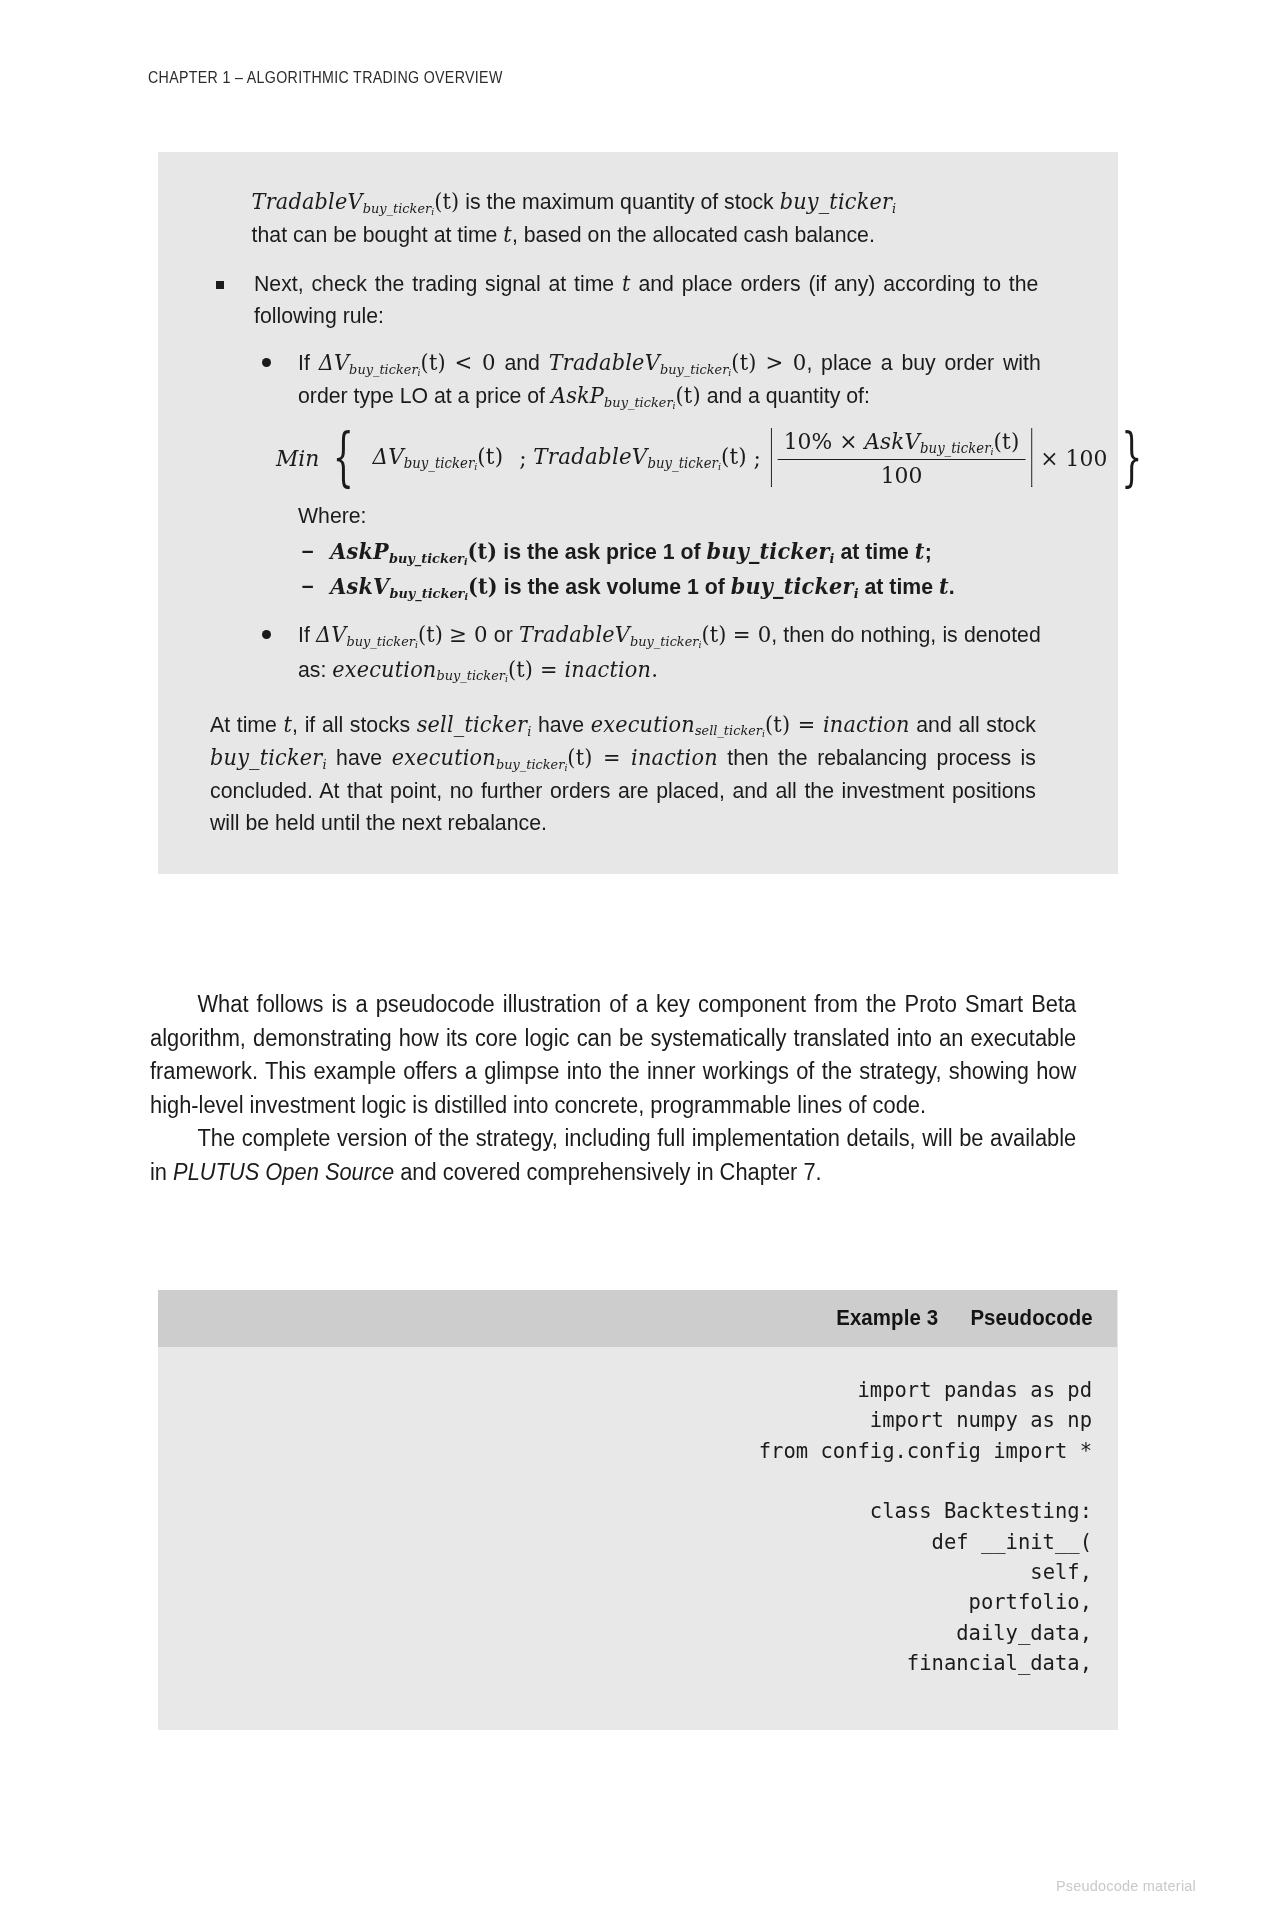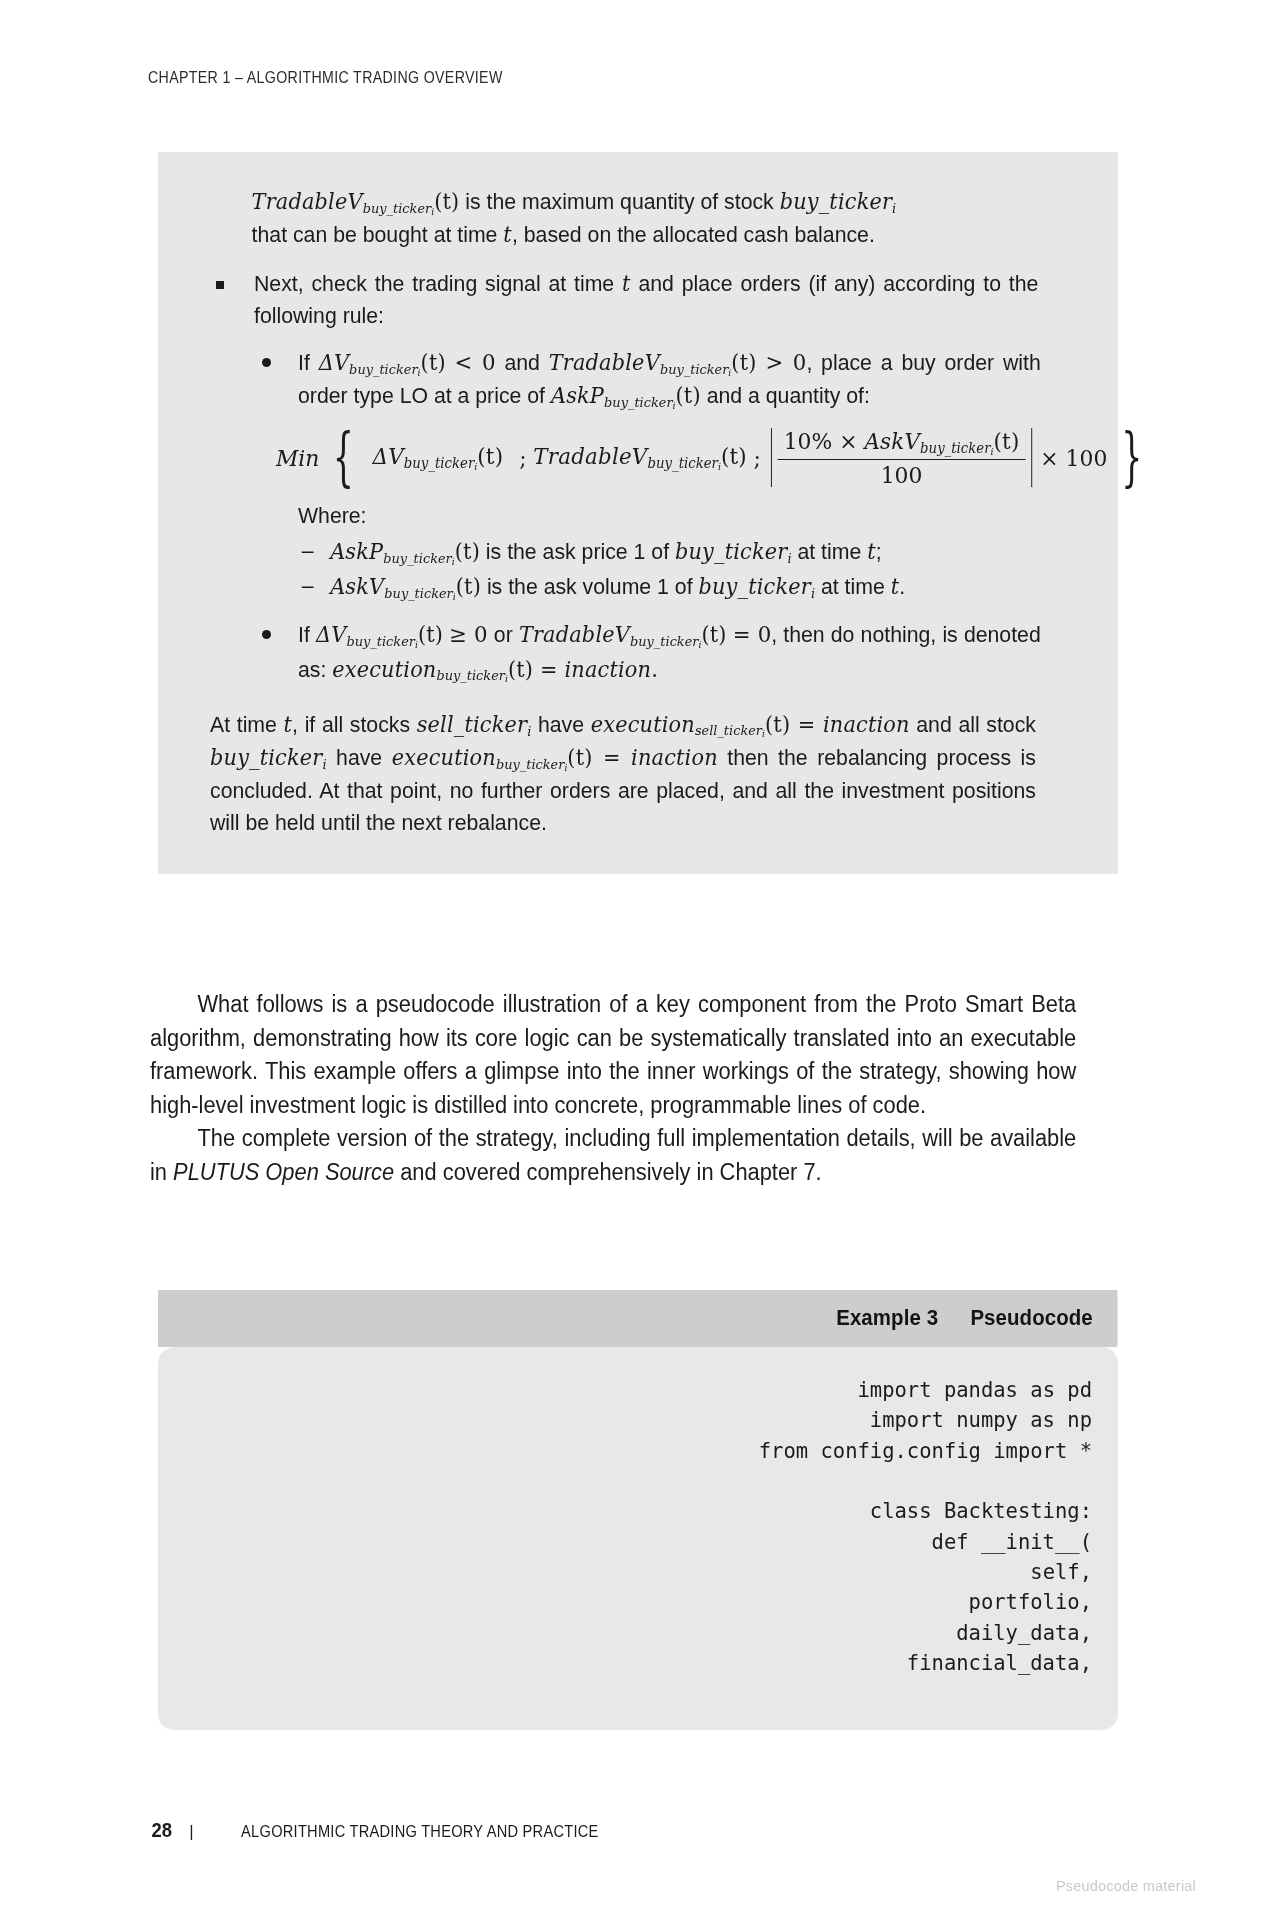--- a/index.html
+++ b/index.html
@@ -118,20 +118,21 @@
     width: 9px;
     height: 9px;
     border-radius: 50%;
     background: #1b1b1b;
   }
 
   ul.lvl3 {
     list-style: none;
     margin: 4px 0 0 0;
     padding: 0;
+    font-weight: bold;
   }
   ul.lvl3 > li {
     position: relative;
     padding-left: 34px;
     margin-bottom: 2px;
   }
   ul.lvl3 > li::before {
     content: "\2013";
     position: absolute;
     left: 4px;
@@ -248,21 +249,20 @@
   .example-head .label { margin-right: 34px; }
   .code {
     background: #e8e8e8;
     padding: 28px 26px 52px 26px;
     margin: 0;
     font-family: "DejaVu Sans Mono", "Liberation Mono", monospace;
     font-size: 20.5px;
     line-height: 1.48;
     color: #1b1b1b;
     white-space: pre;
-    border-radius: 16px;
   }
 
   
   .footer {
     position: absolute;
     left: 150px;
     bottom: 78px;
     display: flex;
     align-items: baseline;
     font-size: 17px;
@@ -402,20 +402,15 @@
 from config.config import *
 
 class Backtesting:
     def __init__(
         self,
         portfolio,
         daily_data,
         financial_data,</pre>
   </div>
 
-  <div class="footer">
-    <span class="pageno">28</span>
-    <span class="sep">|</span>
-    <span class="btitle">ALGORITHMIC TRADING THEORY AND PRACTICE</span>
-  </div>
   <div class="copyright">Pseudocode material</div>
 
 </div>
 
 </body></html>

